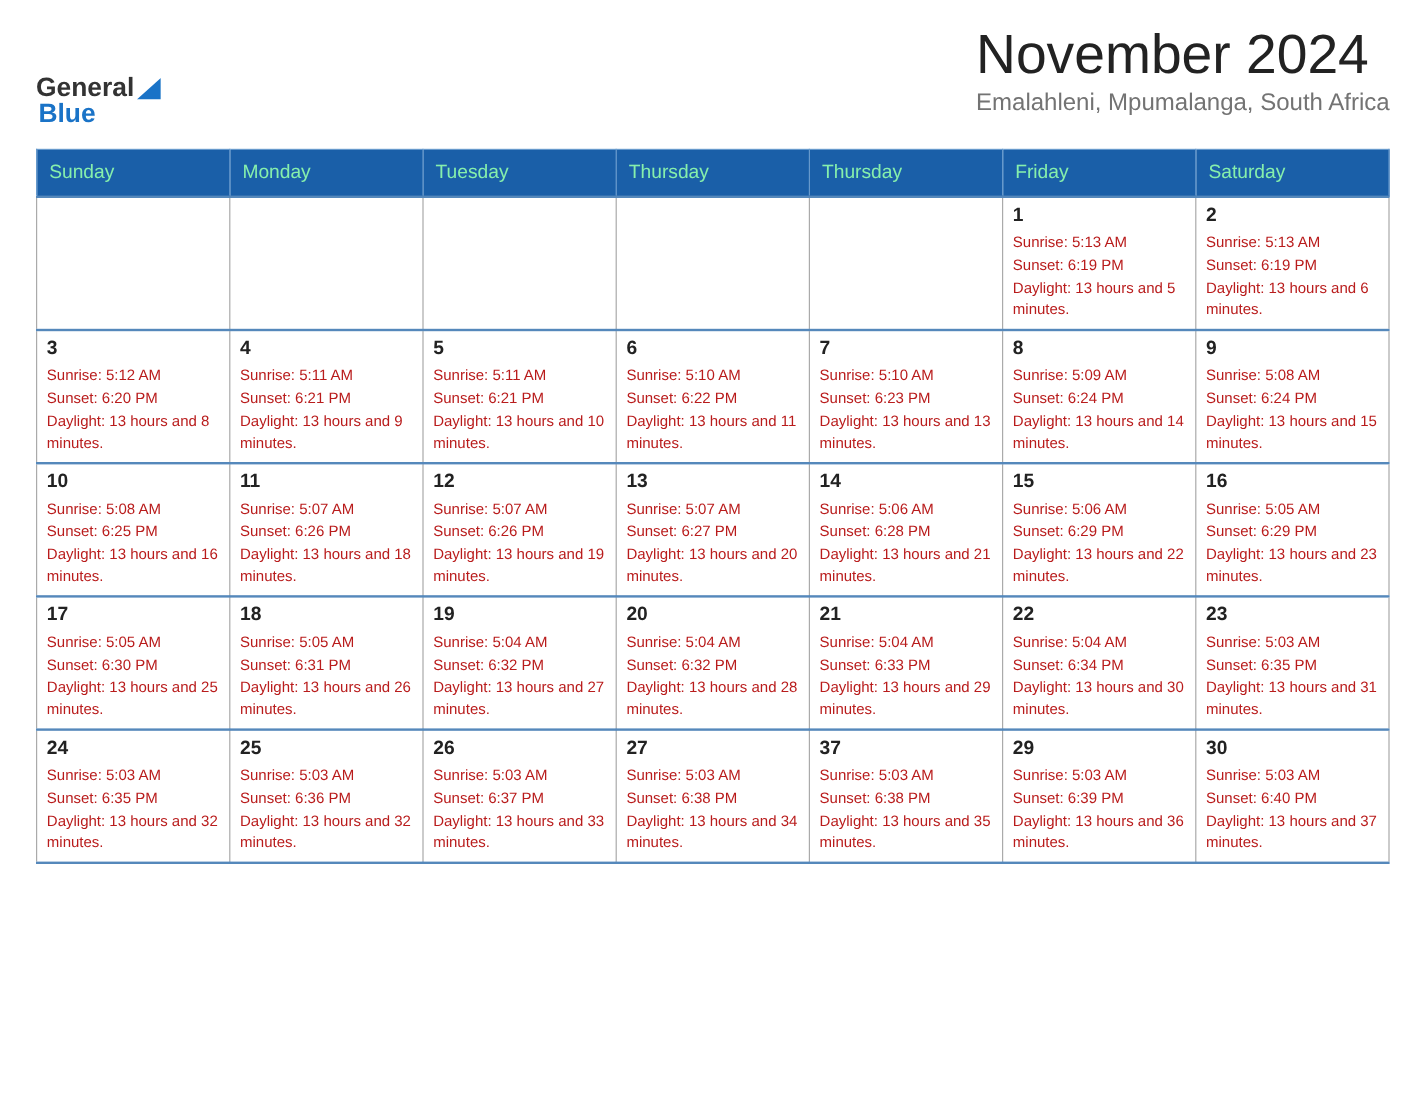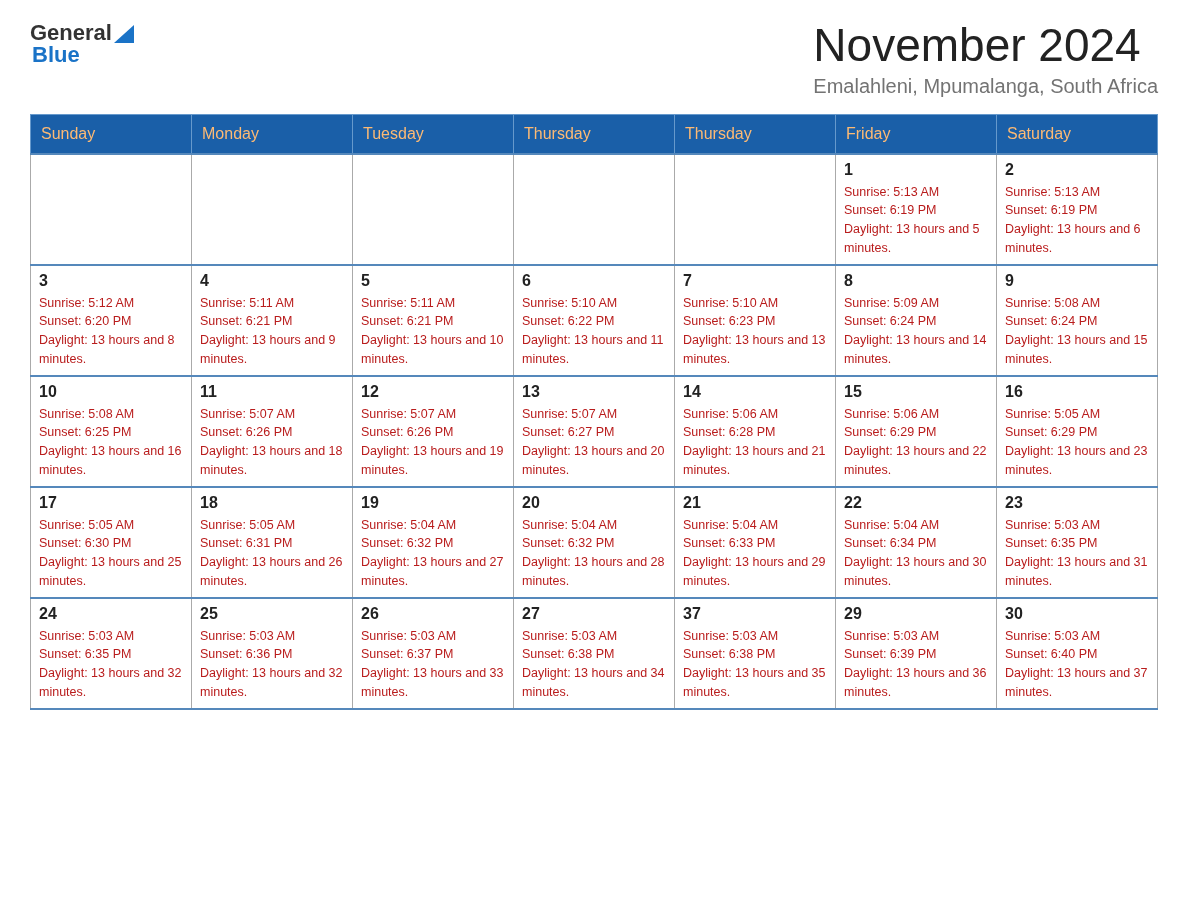--- a/index.html
+++ b/index.html
@@ -35,21 +35,21 @@
       color: #737373;
       margin-top: 4px;
     }
     .calendar {
       width: 100%;
       border-collapse: collapse;
       border: 1px solid #888;
     }
     .calendar th {
       background-color: #1a5fa8;
-      color: #fdba74;
+      color: #86efac;
       font-size: 16px;
       font-weight: normal;
       padding: 10px 10px;
       text-align: left;
       border: 1px solid #6699cc;
     }
     .calendar td {
       vertical-align: top;
       padding: 6px 8px;
       border: 1px solid #aaa;
@@ -78,20 +78,21 @@
       background: #f9f9f9;
     }
     .logo-wrapper {
       display: flex;
       flex-direction: column;
       align-items: flex-start;
     }
     .logo-line1 {
       display: flex;
       align-items: center;
+      margin-top: 40px;
     }
     .logo-line2 {
       font-size: 22px;
       font-weight: bold;
       color: #1a73c7;
       margin-left: 2px;
       margin-top: -4px;
     }
   </style>
 </head>

